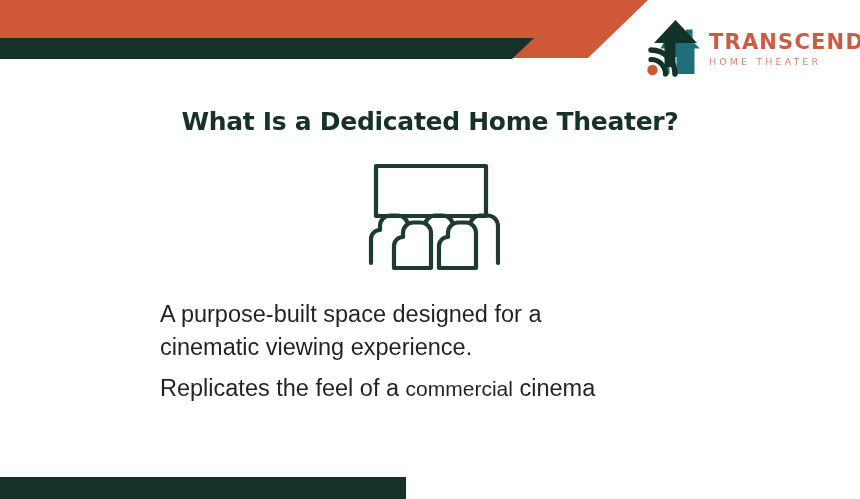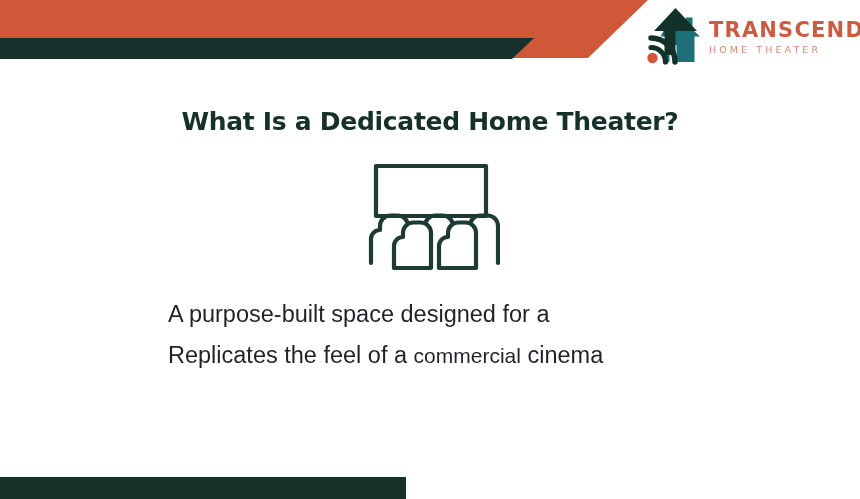--- a/index.html
+++ b/index.html
@@ -30,21 +30,21 @@
     left: 0; top: 0;
     width: 860px;
     height: 80px;
     pointer-events: none;
   }
 
   
   .logo {
     position: absolute;
     left: 645px;
-    top: 4px;
+    top: 16px;
     width: 205px;
     height: 64px;
     display: flex;
     align-items: center;
   }
   .logo-mark {
     width: 58px;
     height: 62px;
     flex: 0 0 58px;
   }
@@ -92,21 +92,21 @@
     position: absolute;
     left: 360px;
     top: 158px;
     width: 140px;
     height: 118px;
   }
 
   
   .body-text {
     position: absolute;
-    left: 168px;
+    left: 160px;
     top: 298px;
     width: 560px;
     color: #1F2328;
     font-family: "Liberation Sans", sans-serif;
     font-size: 23.5px;
     line-height: 33px;
     letter-spacing: 0px;
   }
   .body-text p {
     margin: 0;
@@ -187,20 +187,21 @@
                A10.5 10.5 0 0 1 71 75 L71 110 Z" fill="#ffffff"></path>
       <path d="M79 110 L79 88 A9 9 0 0 1 88 79 L88 75
                A10.5 10.5 0 0 1 98.5 64.5 L105.5 64.5
                A10.5 10.5 0 0 1 116 75 L116 110 Z" fill="#ffffff"></path>
     </g>
   </svg>
 
   <div class="body-text">
     <p>
       <span class="para-line">A purpose-built space designed for a</span>
+      <span class="para-line">cinematic viewing experience.</span>
     </p>
     <p>
       <span class="para-line"><span>Replicates the feel of a </span><span class="small-caps-run">commercial</span><span> cinema</span></span>
     </p>
   </div>
 
   <div class="bottom-bar"></div>
 
 </div>
 

